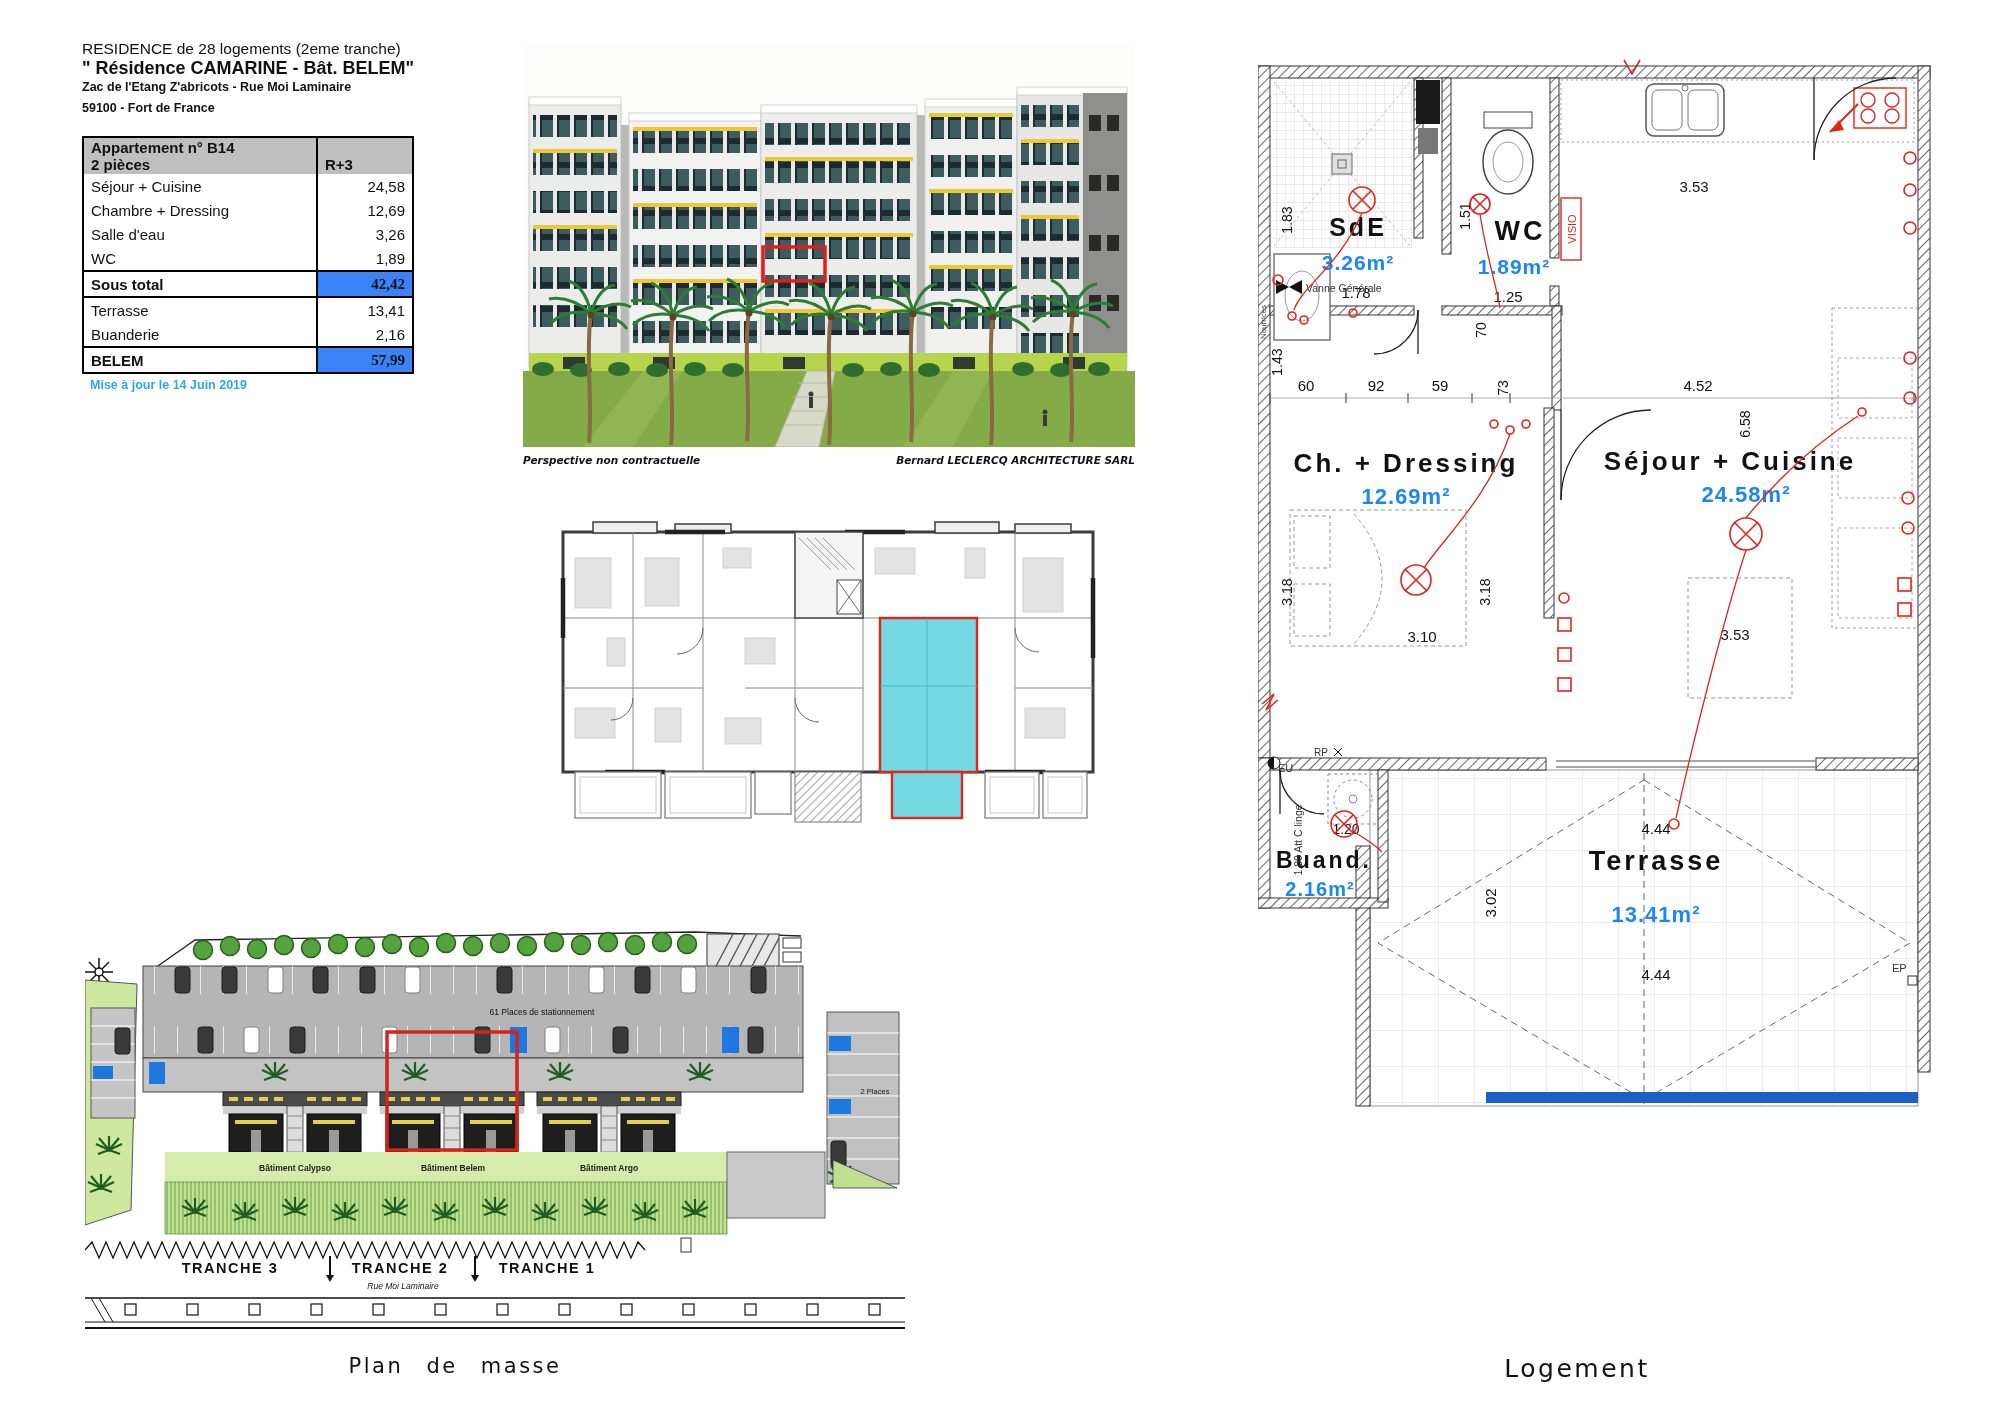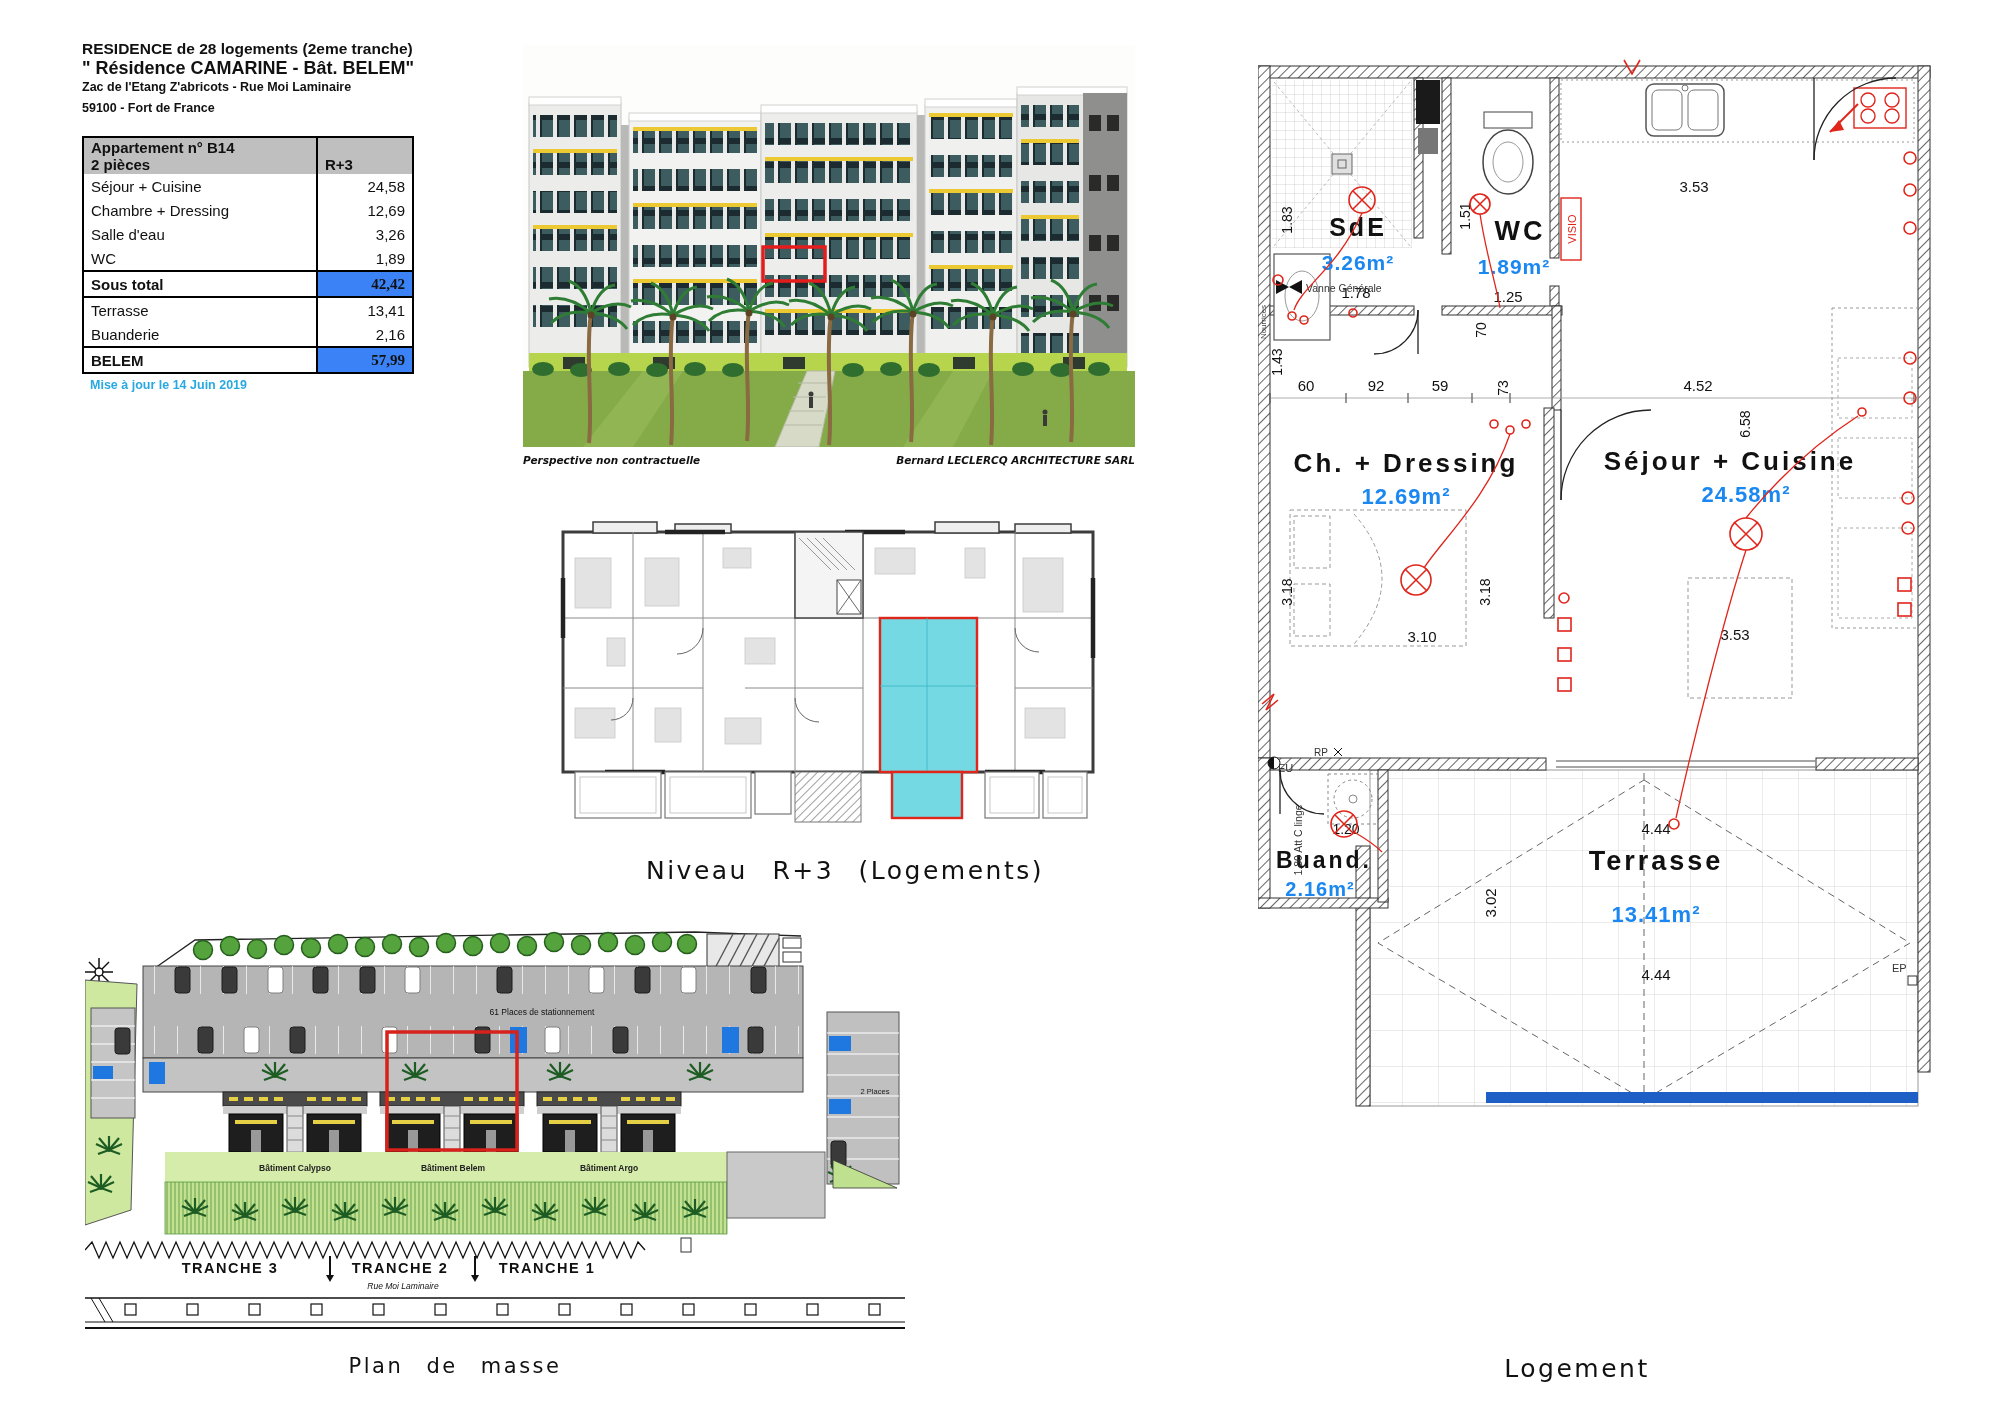--- a/index.html
+++ b/index.html
@@ -1,21 +1,21 @@
 <!DOCTYPE html>
 <html><head>
 <meta charset="utf-8">
 <style>
   html,body{margin:0;padding:0;background:#fff;}
   #sheet{position:relative;width:2000px;height:1414px;background:#ffffff;overflow:hidden;
          font-family:"Liberation Sans",sans-serif;color:#111;}
   .abs{position:absolute;}
   
   #titleblock{left:82px;top:40px;width:440px;line-height:1.18;}
-  .t1{font-size:15.5px;font-weight:bold;}
+  .t1{font-size:15.5px;font-weight:normal;}
   .t2{font-size:18px;font-weight:bold;}
   .t3{font-size:12.5px;font-weight:bold;}
   .t4{font-size:12.5px;font-weight:bold;margin-top:7px;}
   
   #areatable{left:82px;top:136px;width:332px;border-collapse:collapse;font-size:15px;padding-left:20px;}
   #areatable td{padding:1px 7px;height:22px;}
   #areatable .lbl{width:218px;}
   #areatable .val{text-align:right;border-left:2.5px solid #000;}
   #areatable tr.hdr td{background:#bfbfbf;font-weight:bold;}
   #areatable tr.hdr .val{text-align:left;vertical-align:bottom;margin-top:45px;}
@@ -337,21 +337,20 @@
         <rect x="503" y="259" width="34" height="36"></rect>
     </g>
     <rect x="250" y="254" width="66" height="50" fill="url(#hatchB)" stroke="#777"></rect>
     <g stroke="#666" stroke-width="1" fill="none">
       <path d="M158,110 A26,26 0 0 1 132,136"></path>
         <path d="M250,180 A24,24 0 0 0 274,204"></path>
       <path d="M88,180 A22,22 0 0 1 66,202"></path>
         <path d="M470,110 A24,24 0 0 0 494,134"></path>
     </g>
   </svg>
-  <div class="abs hand" style="left:545px;top:856px;width:600px;">Niveau R+3 (Logements)</div>
 
   <svg class="abs" style="left:85px;top:920px;" width="820" height="420" viewBox="0 0 820 420">
     <defs>
       <symbol id="tree" overflow="visible">
           <circle r="9.5" fill="#55a33c" stroke="#265f1d" stroke-width="1.5"></circle>
         </symbol>
       <symbol id="palmG" overflow="visible">
         <g stroke="#1d5c22" stroke-width="2.2" fill="none">
           <line x1="0" y1="0" x2="-13" y2="-6"></line>
             <line x1="0" y1="0" x2="-10" y2="-12"></line>

